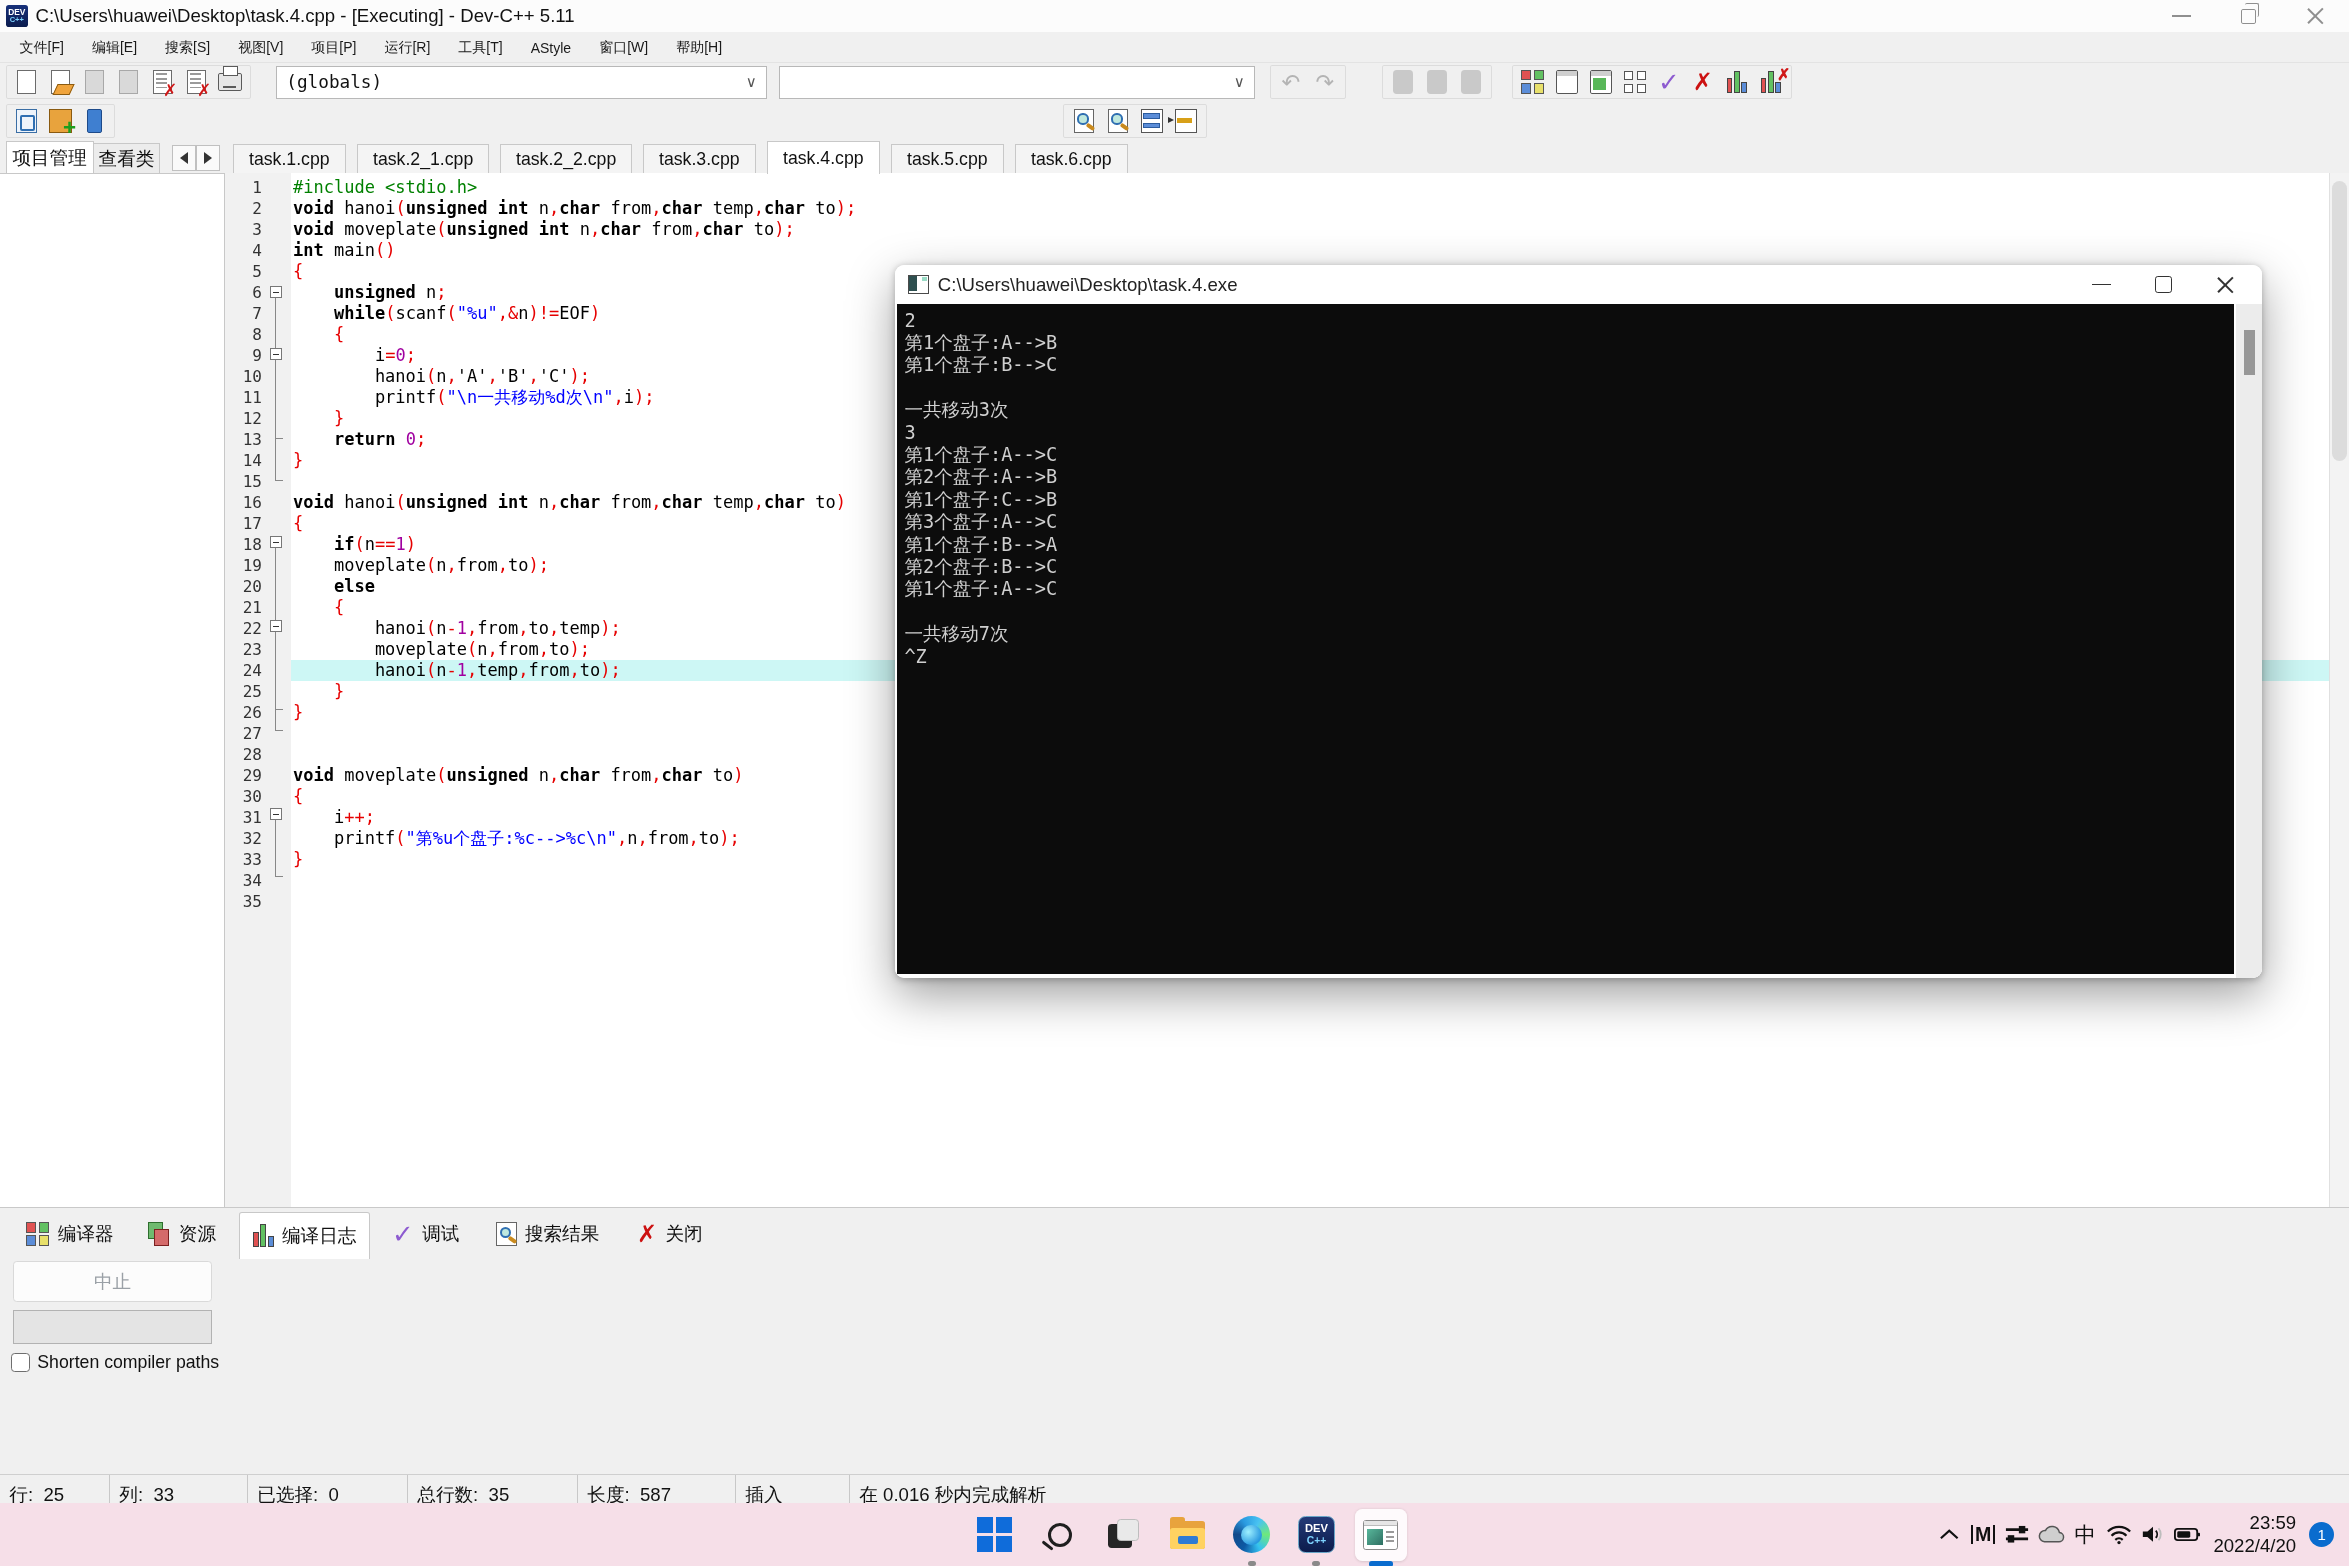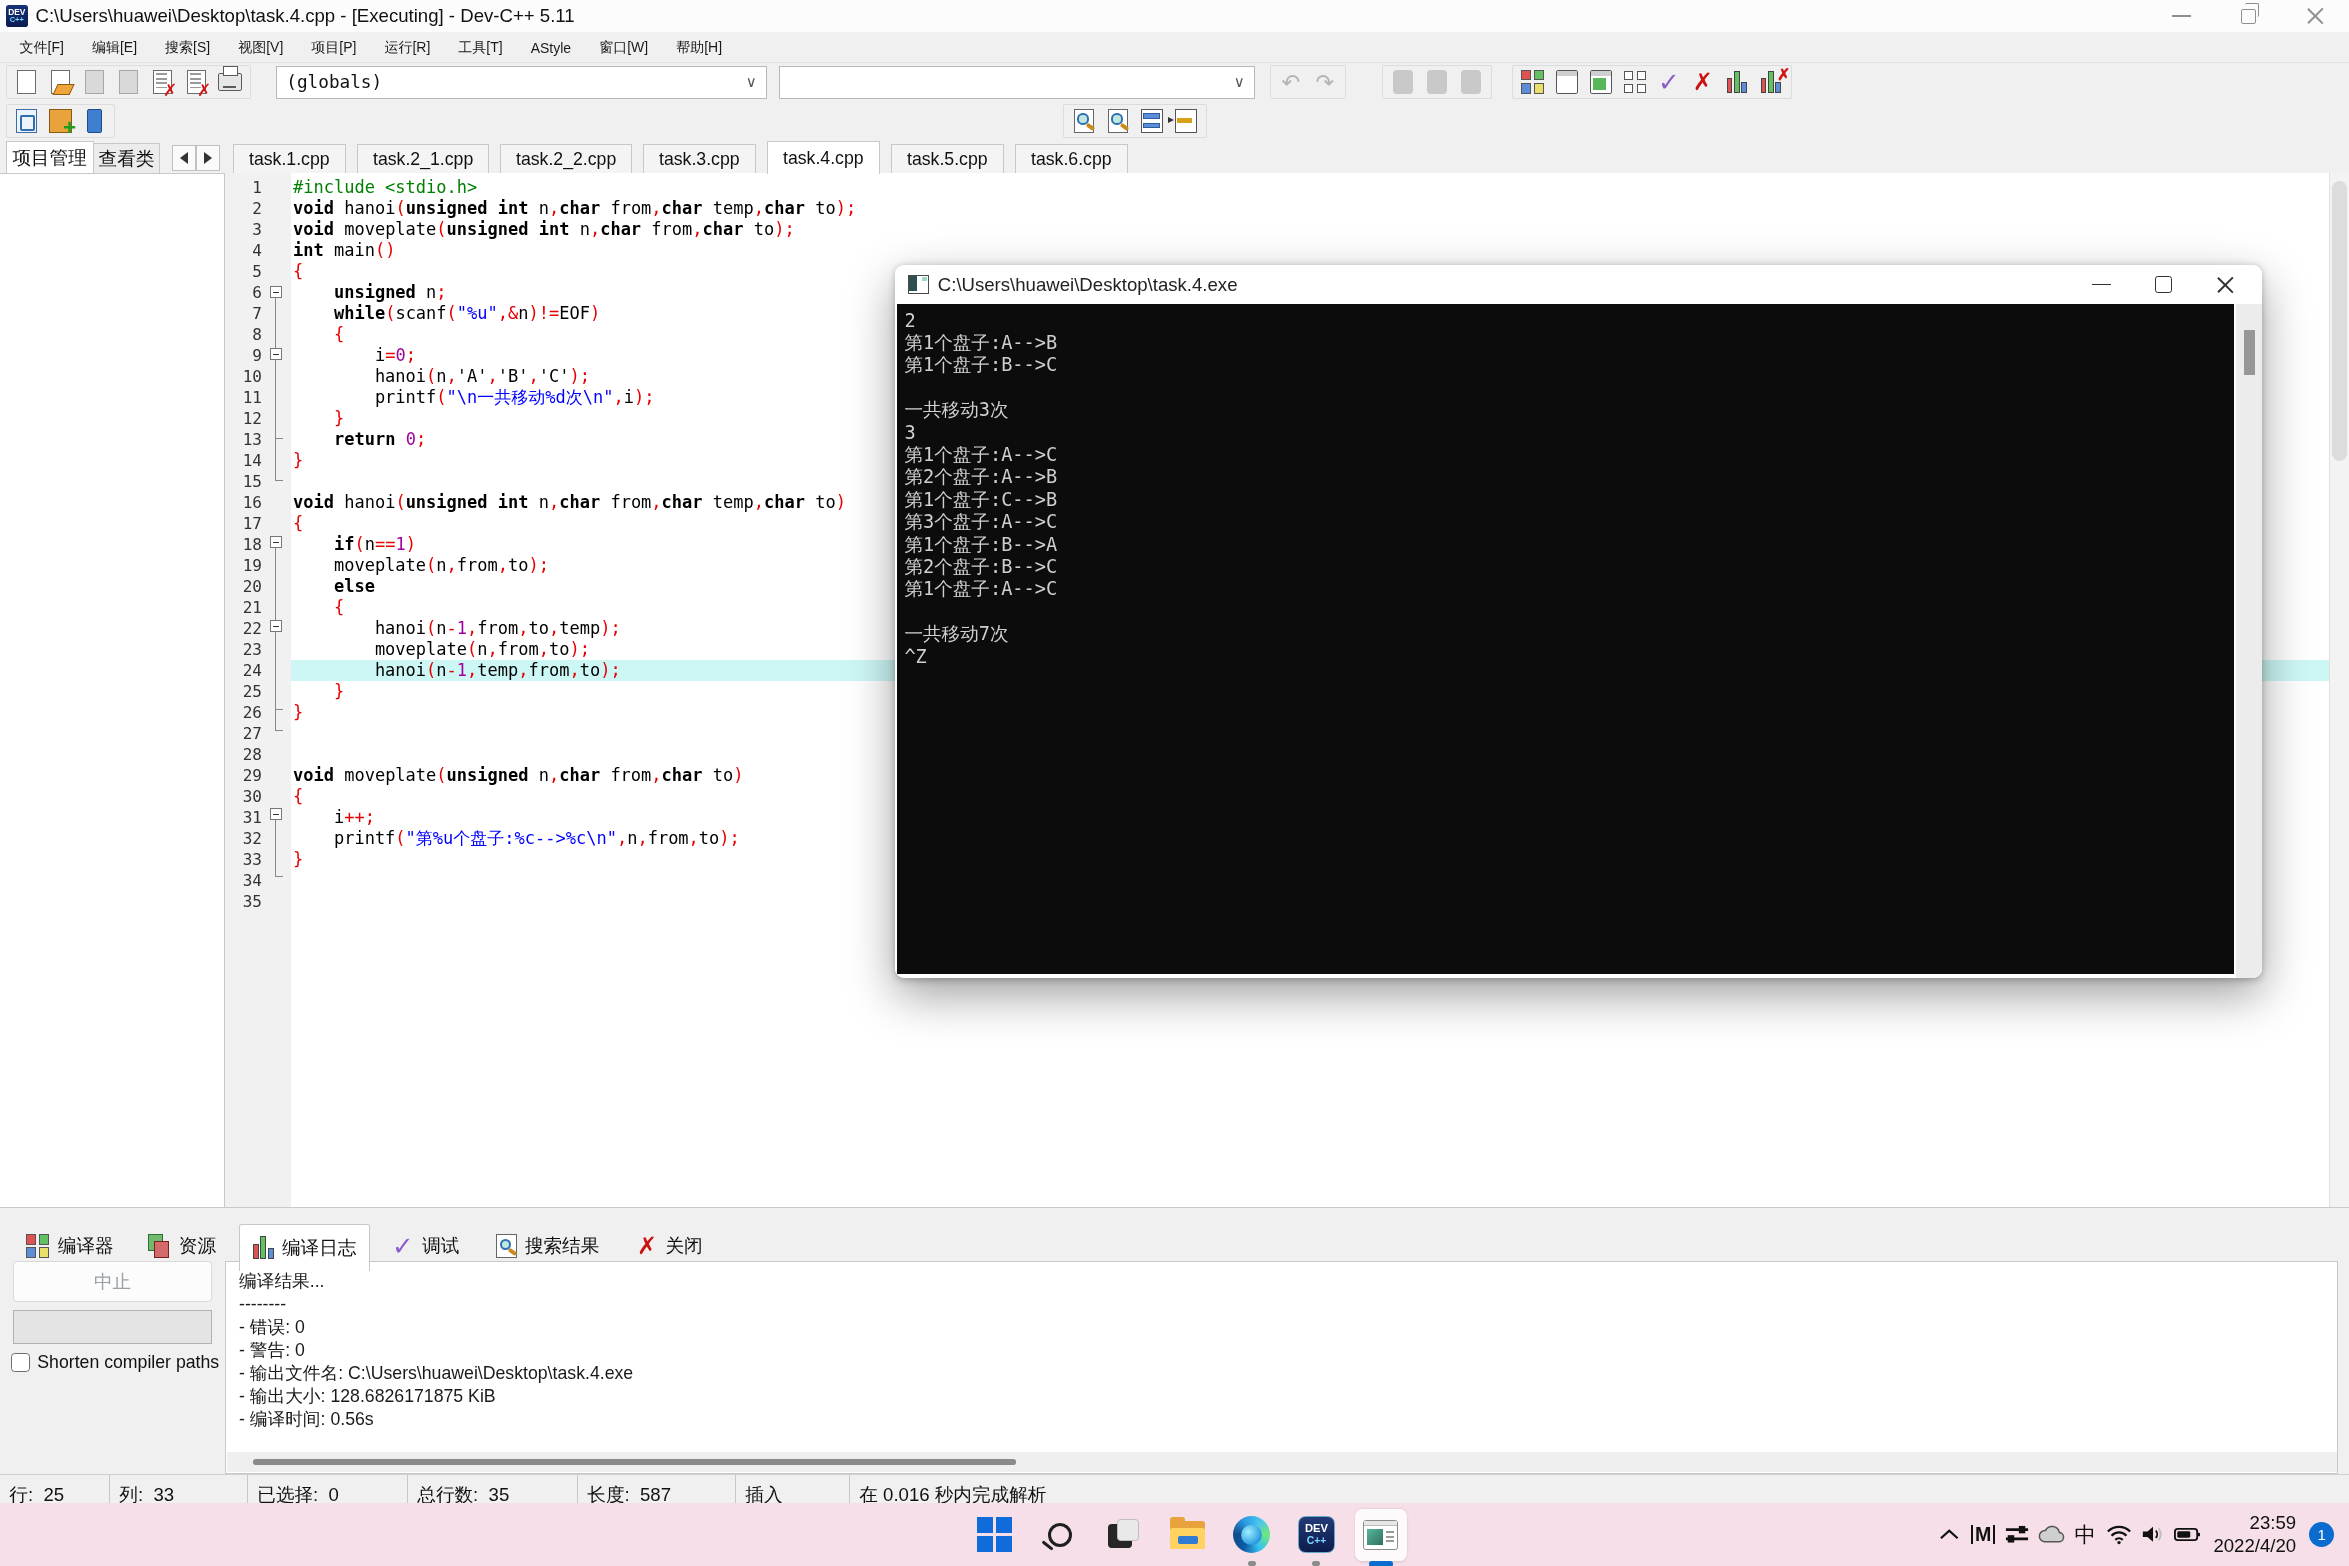--- a/index.html
+++ b/index.html
@@ -76,21 +76,21 @@
   .cx:before,.cx:after { content:""; position:absolute; left:0; top:9.3px; width:20.5px; height:1.9px; background:#333; }
   .cx:before{transform:rotate(45deg);} .cx:after{transform:rotate(-45deg);}
   .con-body { position:relative; height:674px; background:#fff; }
   .con-screen { position:absolute; left:1.9px; top:0; width:1337px; height:670px; background:#0c0c0c; padding:5.6px 7.5px; }
   .con-line { font-family:"DejaVu Sans Mono", monospace; font-size:18.6px; line-height:22.4px; color:#cfcfcf; white-space:pre; min-height:22.4px; }
   .con-scroll { position:absolute; right:0; top:0; width:26px; height:674px; background:#ececec; }
   .con-thumb { position:absolute; left:7.5px; top:26px; width:11.2px; height:45px; background:#979797; }
 
   
   .bottom { position:absolute; left:0; top:1207px; width:2349px; height:267px; background:#f0f0f0; border-top:0.9px solid #c9c9c9; }
-  .btab { position:absolute; top:5.6px; height:41px; display:flex; align-items:center; gap:8.4px; font-size:18.6px; color:#111; padding:0 13px;margin-top:12px; }
+  .btab { position:absolute; top:5.6px; height:41px; display:flex; align-items:center; gap:8.4px; font-size:18.6px; color:#111; padding:0 13px; }
   .btab.active { background:#fff; border:0.9px solid #c8c8c8; border-bottom:none; border-radius:2.8px 2.8px 0 0; height:47px; top:3.7px; z-index:2; }
   .abort-btn { position:absolute; left:13px; top:53px; width:199px; height:41px; background:#fcfcfc; border:0.9px solid #d9d9d9; border-radius:3.7px; color:#9aa0a6; font-size:18.6px; display:flex; align-items:center; justify-content:center; }
   .progress { position:absolute; left:13px; top:102px; width:199px; height:34px; background:#e4e4e4; border:0.9px solid #b2b2b2; }
   .chkrow { position:absolute; left:11.2px; top:144px; display:flex; align-items:center; gap:7.5px; }
   .chkbox { width:18.6px; height:18.6px; border:1.9px solid #6e6e6e; border-radius:3.7px; background:#fff; }
   .chklabel { font-size:17.7px; color:#111; }
   .logarea { position:absolute; left:225px; top:53px; width:2113px; height:213px; background:#fff; border:0.9px solid #c8c8c8; padding:7.5px 13px 0 13px; }
   .log-line { font-size:17.7px; color:#1a1a1a; line-height:23px; white-space:pre; }
   .log-hscroll { position:absolute; left:0.9px; bottom:0.9px; width:2110px; height:20.5px; background:#efefef; }
   .log-hthumb { position:absolute; left:26px; top:7.5px; width:763px; height:5.6px; background:#8a8a8a; border-radius:2.8px; }
@@ -613,34 +613,20 @@
           <span><span class="i-stop">✗</span></span>
           <span>关闭</span>
         </div>
       </div>
     <div class="abort-btn">中止</div>
     <div class="progress"></div>
     <div class="chkrow">
       <div class="chkbox"></div>
       <div class="chklabel">Shorten compiler paths</div>
     </div>
-    <div class="logarea">
-      <div id="loglines">
-          <div class="log-line">编译结果...</div>
-          <div class="log-line">--------</div>
-          <div class="log-line">- 错误: 0</div>
-          <div class="log-line">- 警告: 0</div>
-          <div class="log-line">- 输出文件名: C:\Users\huawei\Desktop\task.4.exe</div>
-          <div class="log-line">- 输出大小: 128.6826171875 KiB</div>
-          <div class="log-line">- 编译时间: 0.56s</div>
-        </div>
-      <div class="log-hscroll">
-          <div class="log-hthumb"></div>
-        </div>
-    </div>
   </div>
 
   <div class="statusbar" id="statusbar">
       <div class="st-cell" style="width: 110px;">行:  25</div>
       <div class="st-cell" style="width: 138px;">列:  33</div>
       <div class="st-cell" style="width: 160px;">已选择:  0</div>
       <div class="st-cell" style="width: 170px;">总行数:  35</div>
       <div class="st-cell" style="width: 158px;">长度:  587</div>
       <div class="st-cell" style="width: 114px;">插入</div>
       <div class="st-cell">在 0.016 秒内完成解析</div>

